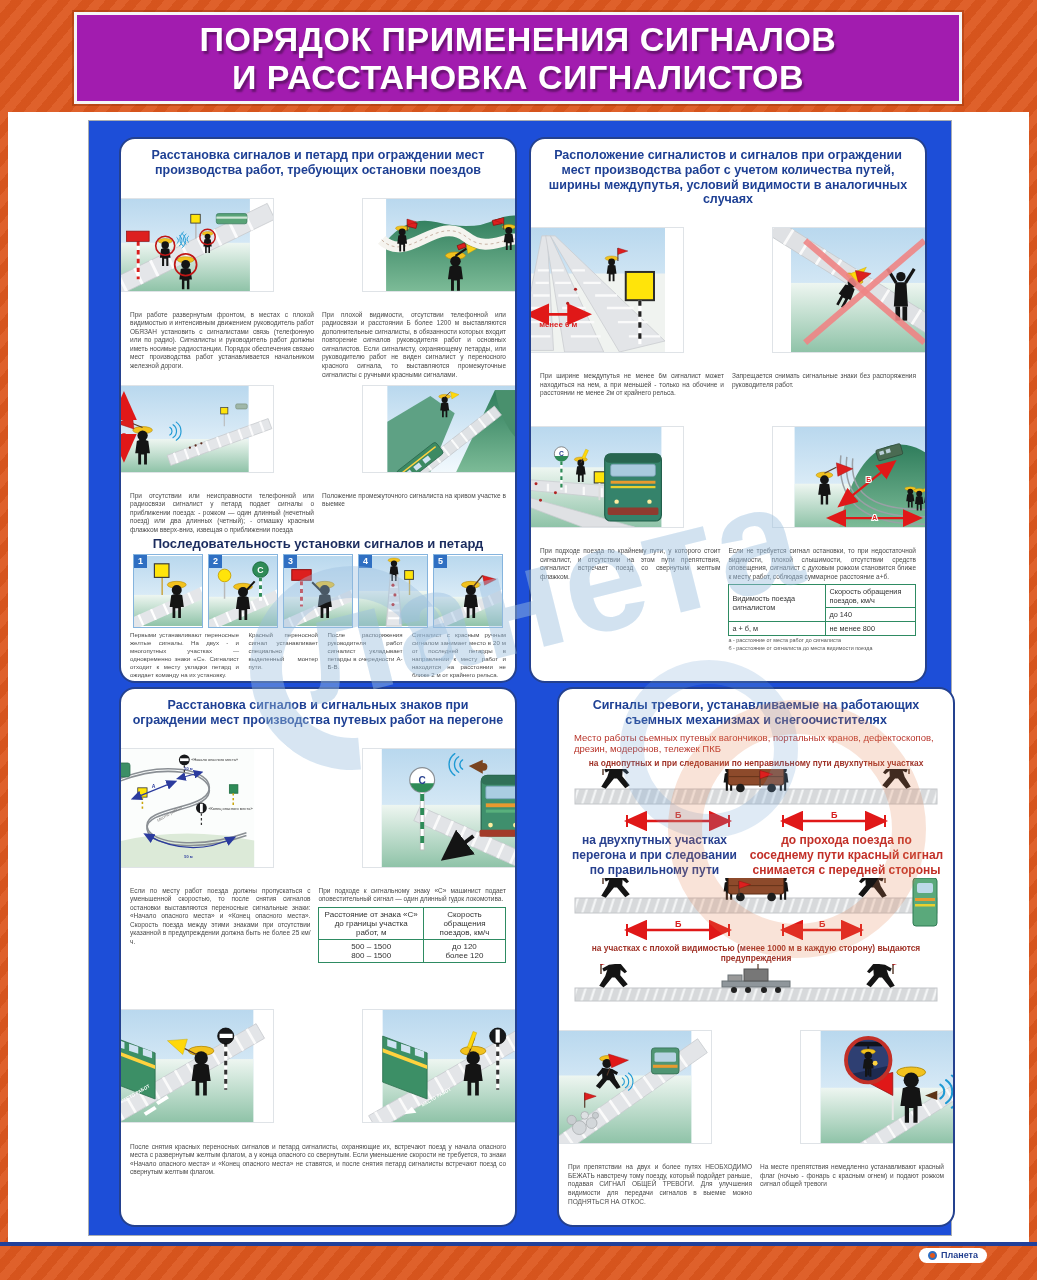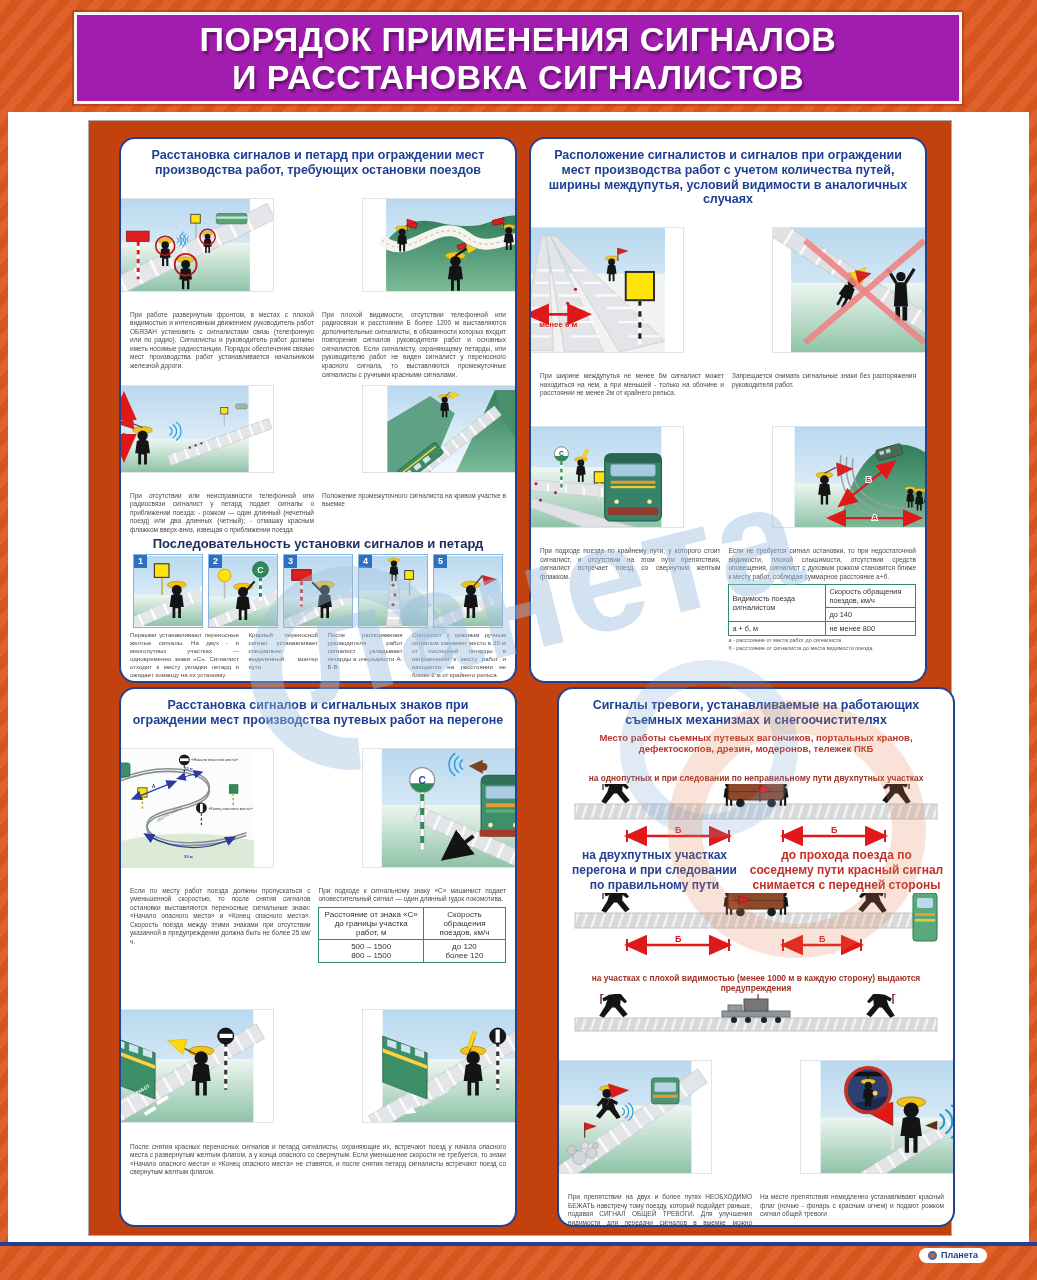--- a/index.html
+++ b/index.html
@@ -11,21 +11,21 @@
   }
   svg{display:block}
   svg text{font-family:"Liberation Sans",sans-serif}
   .banner{
     position:absolute;left:74px;top:12px;width:882px;height:86px;
     background:#a21caf;border:3px solid #f5f5f5;box-shadow:0 0 0 2px rgba(150,50,10,.45);
     display:flex;flex-direction:column;justify-content:center;align-items:center;
   }
   .banner .t{color:#fff;font-weight:bold;font-size:34px;line-height:1.13;letter-spacing:.5px;text-shadow:2px 3px 2px rgba(0,0,0,.35);white-space:nowrap}
   .page{position:absolute;left:8px;top:112px;width:1021px;height:1130px;background:#fff}
-  .contentbox{position:absolute;left:80px;top:8px;width:862px;height:1114px;border:1px solid #a9adb2;background:#c2410c}
+  .contentbox{position:absolute;left:80px;top:8px;width:862px;height:1114px;border:1px solid #a9adb2;background:#1d4ed8}
   .panel{position:absolute;border:2.5px solid #24418f;border-radius:16px;background:#fff;box-sizing:border-box;padding:4px 9px;overflow:hidden}
   #p1{left:30px;top:16px;width:398px;height:546px}
   #p2{left:440px;top:16px;width:398px;height:546px}
   #p3{left:30px;top:566px;width:398px;height:540px}
   #p4{left:468px;top:566px;width:398px;height:540px}
   .ptitle{color:#1e4094;font-weight:bold;font-size:12.5px;text-align:center;line-height:1.18;margin:5px 2px 4px}
   .ir{display:flex;gap:8px;justify-content:center;margin:2px 0}
   .img{flex:0 0 184px;border:1px solid #dfe3e7;box-sizing:border-box;position:relative;background:#fff}
   .img svg{width:100%;height:100%}
   .caps{display:flex;gap:8px;margin:3px 0 1px}
@@ -36,22 +36,22 @@
   .step svg{width:100%;height:100%}
   .badge{position:absolute;left:0;top:0;width:13px;height:13px;background:#2f6fc2;color:#fff;font-size:9px;font-weight:bold;display:flex;align-items:center;justify-content:center}
   .stepcaps{display:flex;justify-content:space-between;margin-top:3px}
   .stepcaps .cap{flex:none;font-size:6.1px}
   .sc1{width:29%}.sc2{width:18.5%}.sc3{width:20%}.sc4{width:25%}
   table.gt{border-collapse:collapse;width:100%;margin-top:3px}
   table.gt td,table.gt th{border:1.4px solid #2e8b62;color:#333;padding:2px 3px;font-weight:normal}
   #p2 table.gt td{font-size:7.3px}
   #p3 table.gt td,#p3 table.gt th{font-size:8px;text-align:center}
   .foot{font-size:5.4px;color:#555;line-height:1.3;margin:1px 0 0}
-  .redsub{color:#b9352b;font-weight:bold;font-size:9.5px;text-align:center;line-height:1.25;margin:1px 6px 3px}
-  .seclabel{font-size:8.4px;font-weight:bold;text-align:center;margin:18px 0 1px;color:#a03328}
+  .redsub{color:#b9352b;font-weight:normal;font-size:9.5px;line-height:1.25;margin:1px 6px 3px}
+  .seclabel{font-size:8.4px;font-weight:bold;text-align:center;margin:3px 0 1px;color:#a03328}
   .sec2row{display:flex;gap:8px;margin:2px 0 0}
   .sec2row div{font-size:12px;font-weight:bold;line-height:1.25;text-align:center}
   .sec2l{color:#27408f;width:47%}
   .sec2r{color:#c23028;width:53%}
   .illus{width:100%}
   .wm{position:absolute;pointer-events:none;z-index:40}
   .wm-text{left:292px;top:508px;font-size:148px;font-weight:bold;color:#9cc0e0;opacity:.45;transform:rotate(-14deg);letter-spacing:2px}
   .wm-g{left:250px;top:566px;width:140px;height:140px;border:32px solid #9cc0e0;border-right-color:transparent;border-radius:50%;opacity:.4;transform:rotate(40deg)}
   .wm-ring-o{left:668px;top:700px;width:190px;height:190px;border:34px solid #e2814d;border-radius:50%;opacity:.22}
   .wm-ring-b{left:620px;top:660px;width:130px;height:130px;border:24px solid #6f9fd0;border-radius:50%;opacity:.22}

